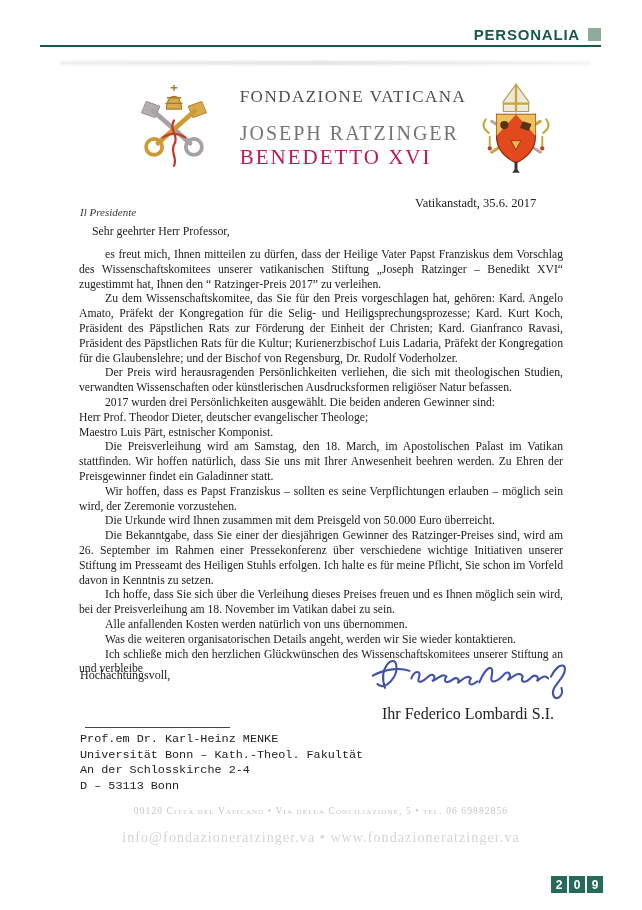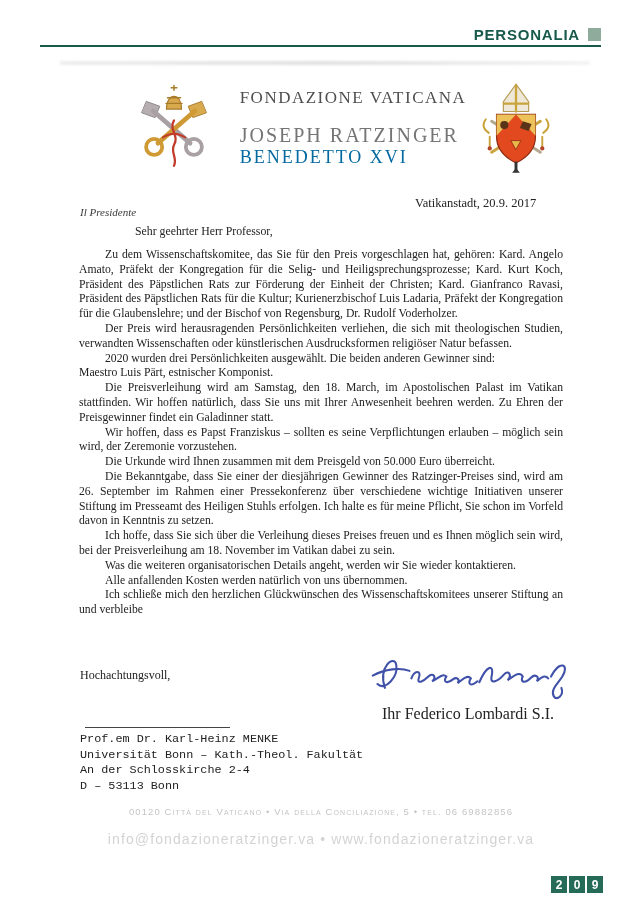--- a/index.html
+++ b/index.html
@@ -15,44 +15,44 @@
   .scan-smudge{position:absolute;left:60px;top:61px;width:530px;height:4px;
         background:linear-gradient(90deg,rgba(160,160,160,.18),rgba(120,120,120,.22),rgba(160,160,160,.12));
         filter:blur(1px);}
 
   
   .letterhead{position:absolute;left:16px;top:80px;width:100%;display:flex;
         justify-content:center;align-items:center;gap:14px;}
   .lh-text{display:flex;flex-direction:column;align-items:flex-start;line-height:1.05;color:#555;}
   .lh-text .l1{font-size:17px;letter-spacing:1.5px;color:#4e4e4e;}
   .lh-text .l2{font-size:20px;letter-spacing:2px;color:#757575;margin-top:18px;}
-  .lh-text .l3{font-size:18px;letter-spacing:2px;color:#0369a1;margin-top:2px;}
+  .lh-text .l3{font-size:21px;letter-spacing:2px;color:#be185d;margin-top:2px;}
 
   
   .date{position:absolute;left:415px;top:196px;font-size:12.5px;}
   .presidente{position:absolute;left:80px;top:206px;font-style:italic;font-size:11px;color:#3a3a3a;}
-  .salutation{position:absolute;left:92px;top:224px;font-size:11.8px;margin-left:43px;}
+  .salutation{position:absolute;left:92px;top:224px;font-size:11.8px;}
   .body-text{position:absolute;left:79px;top:248px;width:484px;
         font-size:11.7px;line-height:14.8px;text-align:justify;}
   .body-text p{margin:0;}
   .body-text p.ind{text-indent:26px;}
 
   
   .closing{position:absolute;left:80px;top:668px;font-size:12px;}
   .signature{position:absolute;left:368px;top:650px;}
   .sig-name{position:absolute;left:382px;top:705px;font-size:16px;}
 
   
   .recipient-rule{position:absolute;left:85px;top:727px;width:145px;border-top:1.2px solid #444;}
   .recipient{position:absolute;left:80px;top:732px;font-size:11.8px;line-height:15.6px;}
   .recipient div{white-space:nowrap;font-family:Liberation Mono, monospace;}
 
   
   .foot{position:absolute;left:0;top:806px;width:100%;text-align:center;
-        font-family:Liberation Sans, sans-serif;letter-spacing:1.1px;}
+        font-family:Liberation Serif, serif;letter-spacing:1.1px;}
   .foot .f1{font-size:9.5px;color:#c3c6c4;font-variant:small-caps;}
   .foot .f2{font-size:14px;color:#d2d4d2;margin-top:14px;}
 
   
   .pagenum{position:absolute;left:551px;top:876px;display:flex;gap:2px;}
   .pagenum span{width:16px;height:17px;background:#266a58;color:#fff;
         font-family:"Liberation Sans", sans-serif;font-weight:700;font-size:12px;
         display:flex;align-items:center;justify-content:center;}
 </style>
 </head>
@@ -111,36 +111,38 @@
         <circle cx="25" cy="46" r="4.2" fill="#5a3418"></circle>
         <path d="M44,42 l9,3 -3,7 -9,-3 Z" fill="#5a3418"></path>
         <path d="M32,62 h10 l-5,9 Z" fill="#e8b84b" stroke="#8e2c12" stroke-width=".8"></path>
 
         <path d="M37,85 v7" stroke="#333" stroke-width="3"></path>
         <path d="M33,95 h8 l-4,-5 Z" fill="#333"></path>
       </g>
     </svg>
   </div>
 
-  <div class="date">Vatikanstadt, 20.9. 2017</div>
+  <div class="date">Vatikanstadt, 35.6. 2017</div>
   <div class="presidente">Il Presidente</div>
   <div class="salutation">Sehr geehrter Herr Professor,</div>
 
   <div class="body-text">
+    <p class="ind">es freut mich, Ihnen mitteilen zu dürfen, dass der Heilige Vater Papst Franziskus dem Vorschlag des Wissenschaftskomitees unserer vatikanischen Stiftung „Joseph Ratzinger – Benedikt XVI“ zugestimmt hat, Ihnen den “ Ratzinger-Preis 2017” zu verleihen.</p>
     <p class="ind">Zu dem Wissenschaftskomitee, das Sie für den Preis vorgeschlagen hat, gehören: Kard. Angelo Amato, Präfekt der Kongregation für die Selig- und Heiligsprechungsprozesse; Kard. Kurt Koch, Präsident des Päpstlichen Rats zur Förderung der Einheit der Christen; Kard. Gianfranco Ravasi, Präsident des Päpstlichen Rats für die Kultur; Kurienerzbischof Luis Ladaria, Präfekt der Kongregation für die Glaubenslehre; und der Bischof von Regensburg, Dr. Rudolf Voderholzer.</p>
     <p class="ind">Der Preis wird herausragenden Persönlichkeiten verliehen, die sich mit theologischen Studien, verwandten Wissenschaften oder künstlerischen Ausdrucksformen religiöser Natur befassen.</p>
-    <p class="ind">2020 wurden drei Persönlichkeiten ausgewählt. Die beiden anderen Gewinner sind:</p>
+    <p class="ind">2017 wurden drei Persönlichkeiten ausgewählt. Die beiden anderen Gewinner sind:</p>
+    <p>Herr Prof. Theodor Dieter, deutscher evangelischer Theologe;</p>
     <p>Maestro Luis Pärt, estnischer Komponist.</p>
     <p class="ind">Die Preisverleihung wird am Samstag, den 18. March, im Apostolischen Palast im Vatikan stattfinden. Wir hoffen natürlich, dass Sie uns mit Ihrer Anwesenheit beehren werden. Zu Ehren der Preisgewinner findet ein Galadinner statt.</p>
     <p class="ind">Wir hoffen, dass es Papst Franziskus – sollten es seine Verpflichtungen erlauben – möglich sein wird, der Zeremonie vorzustehen.</p>
     <p class="ind">Die Urkunde wird Ihnen zusammen mit dem Preisgeld von 50.000 Euro überreicht.</p>
     <p class="ind">Die Bekanntgabe, dass Sie einer der diesjährigen Gewinner des Ratzinger-Preises sind, wird am 26. September im Rahmen einer Pressekonferenz über verschiedene wichtige Initiativen unserer Stiftung im Presseamt des Heiligen Stuhls erfolgen. Ich halte es für meine Pflicht, Sie schon im Vorfeld davon in Kenntnis zu setzen.</p>
     <p class="ind">Ich hoffe, dass Sie sich über die Verleihung dieses Preises freuen und es Ihnen möglich sein wird, bei der Preisverleihung am 18. November im Vatikan dabei zu sein.</p>
+    <p class="ind">Alle anfallenden Kosten werden natürlich von uns übernommen.</p>
     <p class="ind">Was die weiteren organisatorischen Details angeht, werden wir Sie wieder kontaktieren.</p>
-    <p class="ind">Alle anfallenden Kosten werden natürlich von uns übernommen.</p>
     <p class="ind">Ich schließe mich den herzlichen Glückwünschen des Wissenschaftskomitees unserer Stiftung an und verbleibe</p>
   </div>
 
   <div class="closing">Hochachtungsvoll,</div>
   <div class="signature">
     <svg width="200" height="55" viewBox="0 0 212 58">
       <g fill="none" stroke="#3f51a8" stroke-width="2.2" stroke-linecap="round">
         <path d="M18,40 C10,18 28,4 30,16 C32,28 18,44 10,36"></path>
         <path d="M5,27 C18,20 34,18 44,22"></path>
         <path d="M46,30 c3,-9 11,-9 8,-1 c-3,8 5,4 10,-1 c5,-5 9,1 4,5 c7,-3 11,-9 15,-5 c-4,6 1,8 7,3 c4,-3 8,0 5,4 c6,-5 11,-9 14,-5 c-4,6 0,9 7,3"></path>

